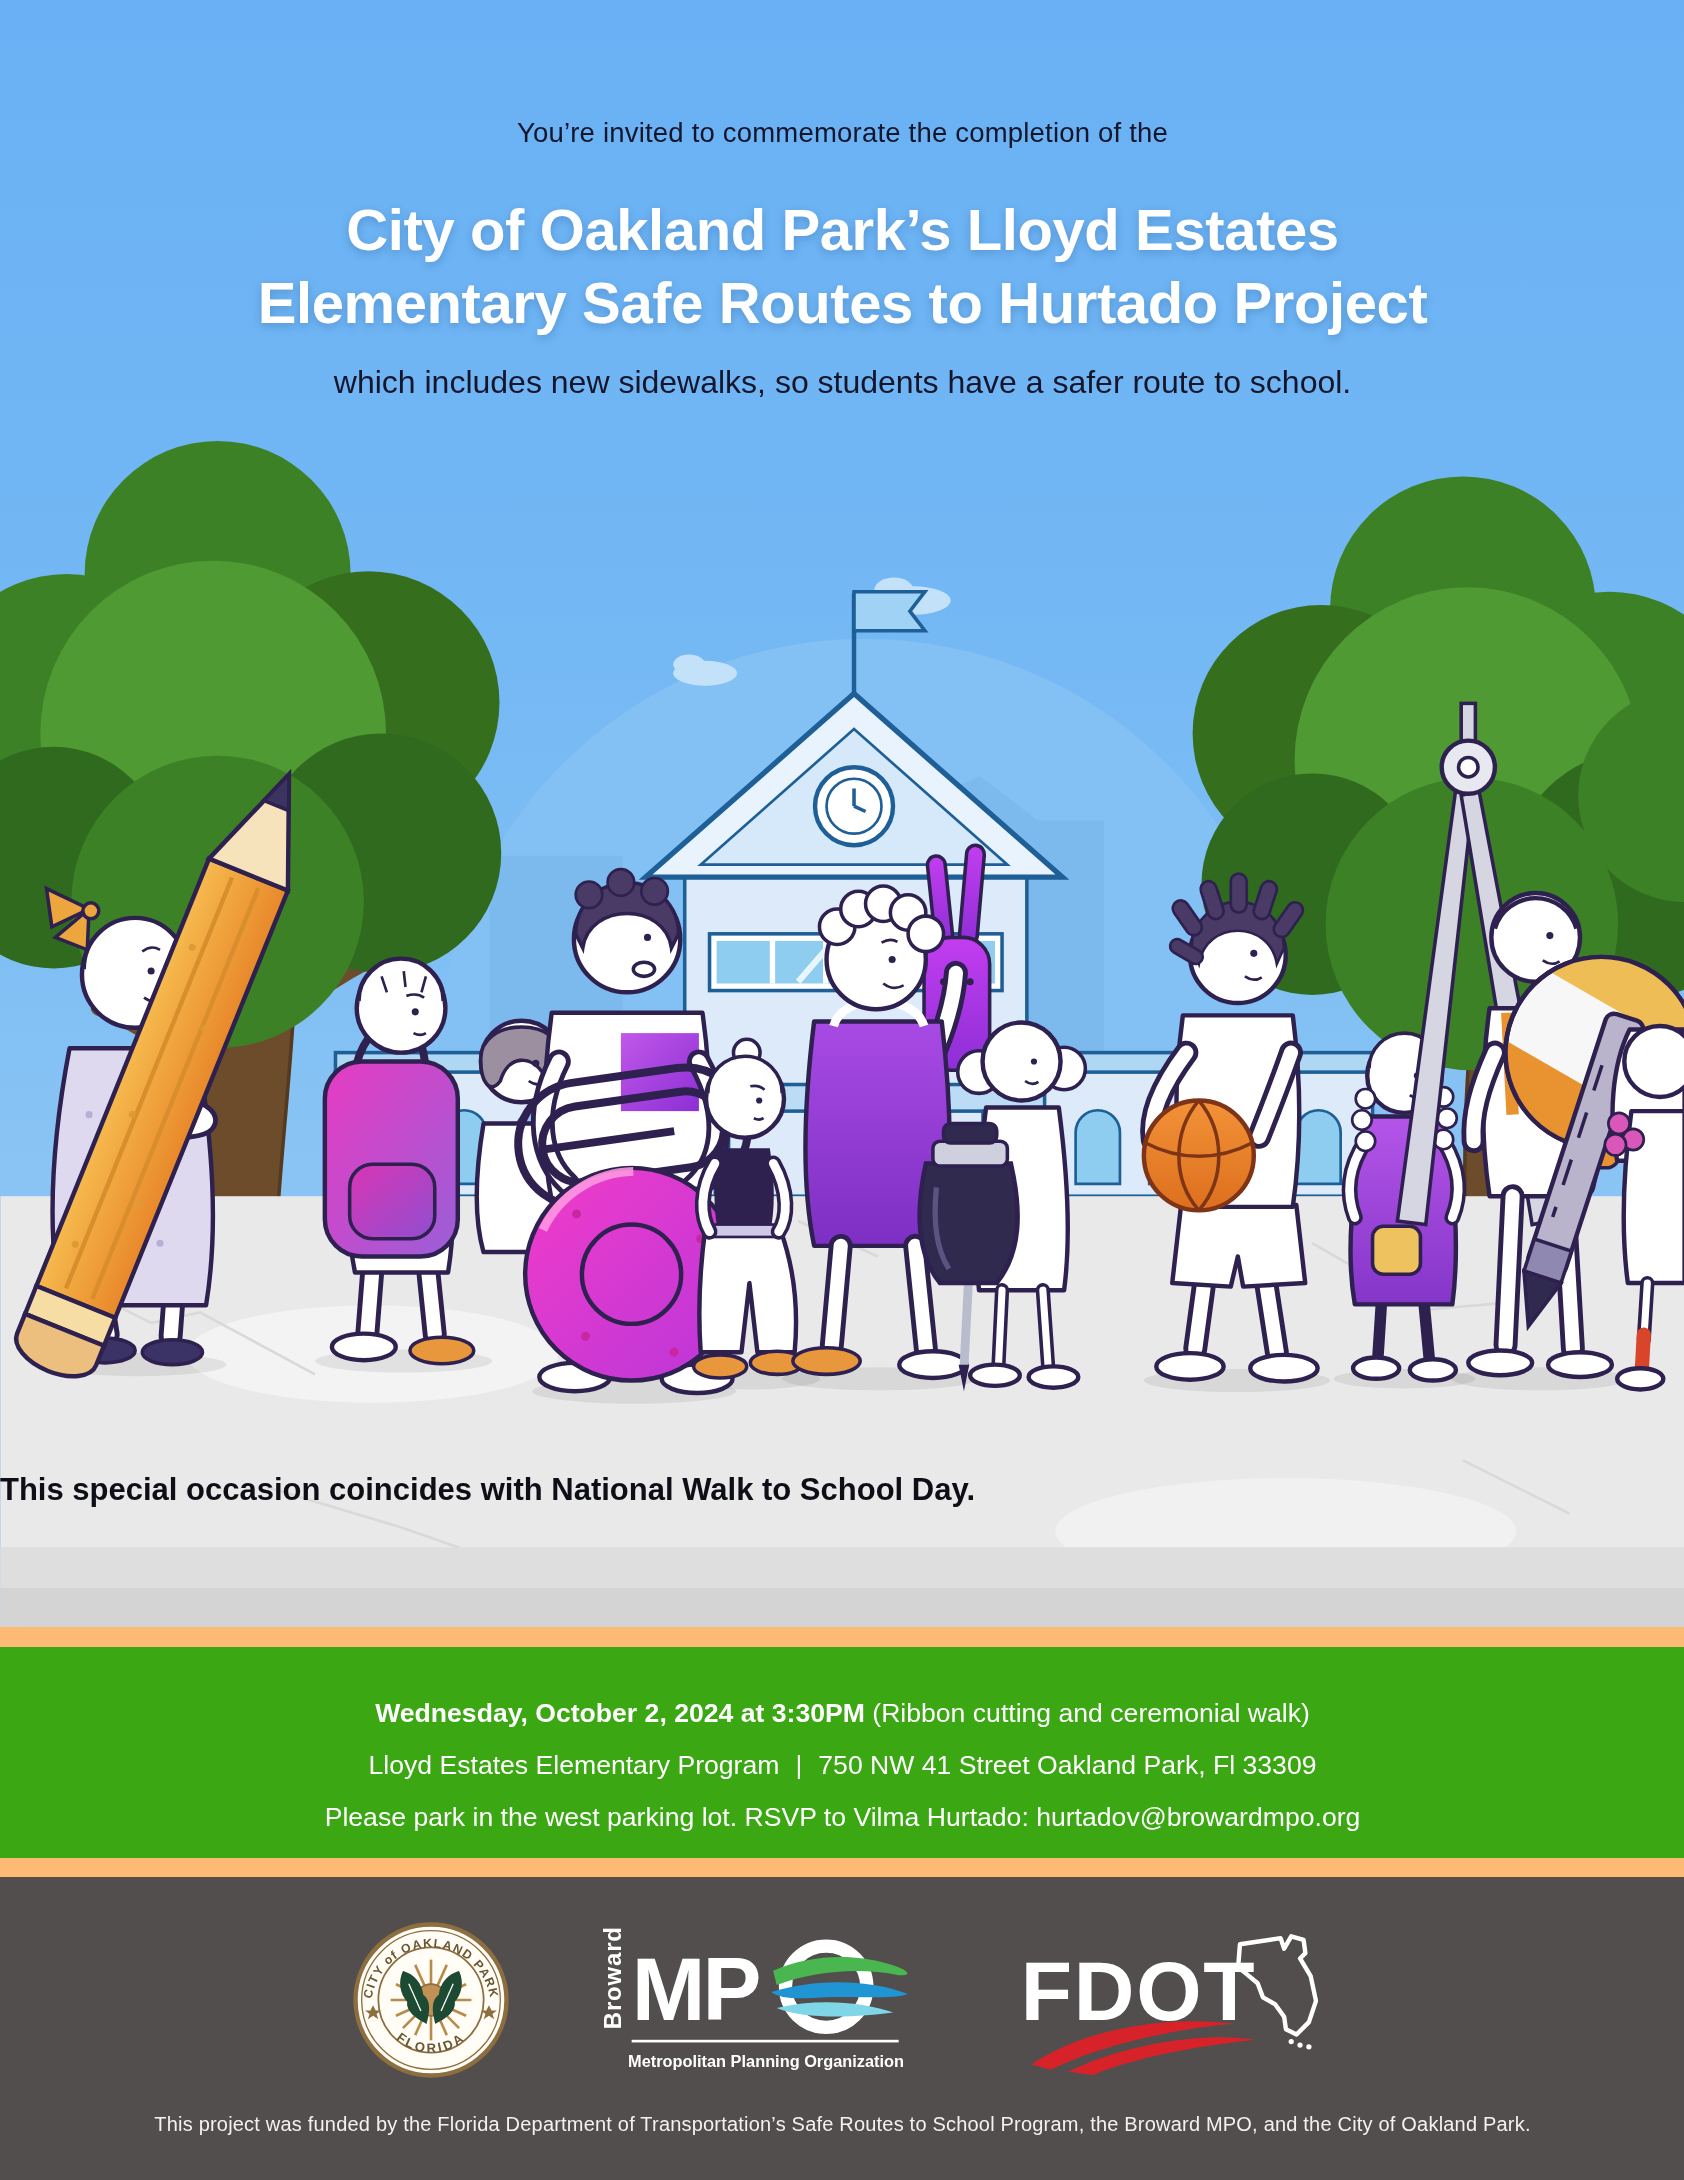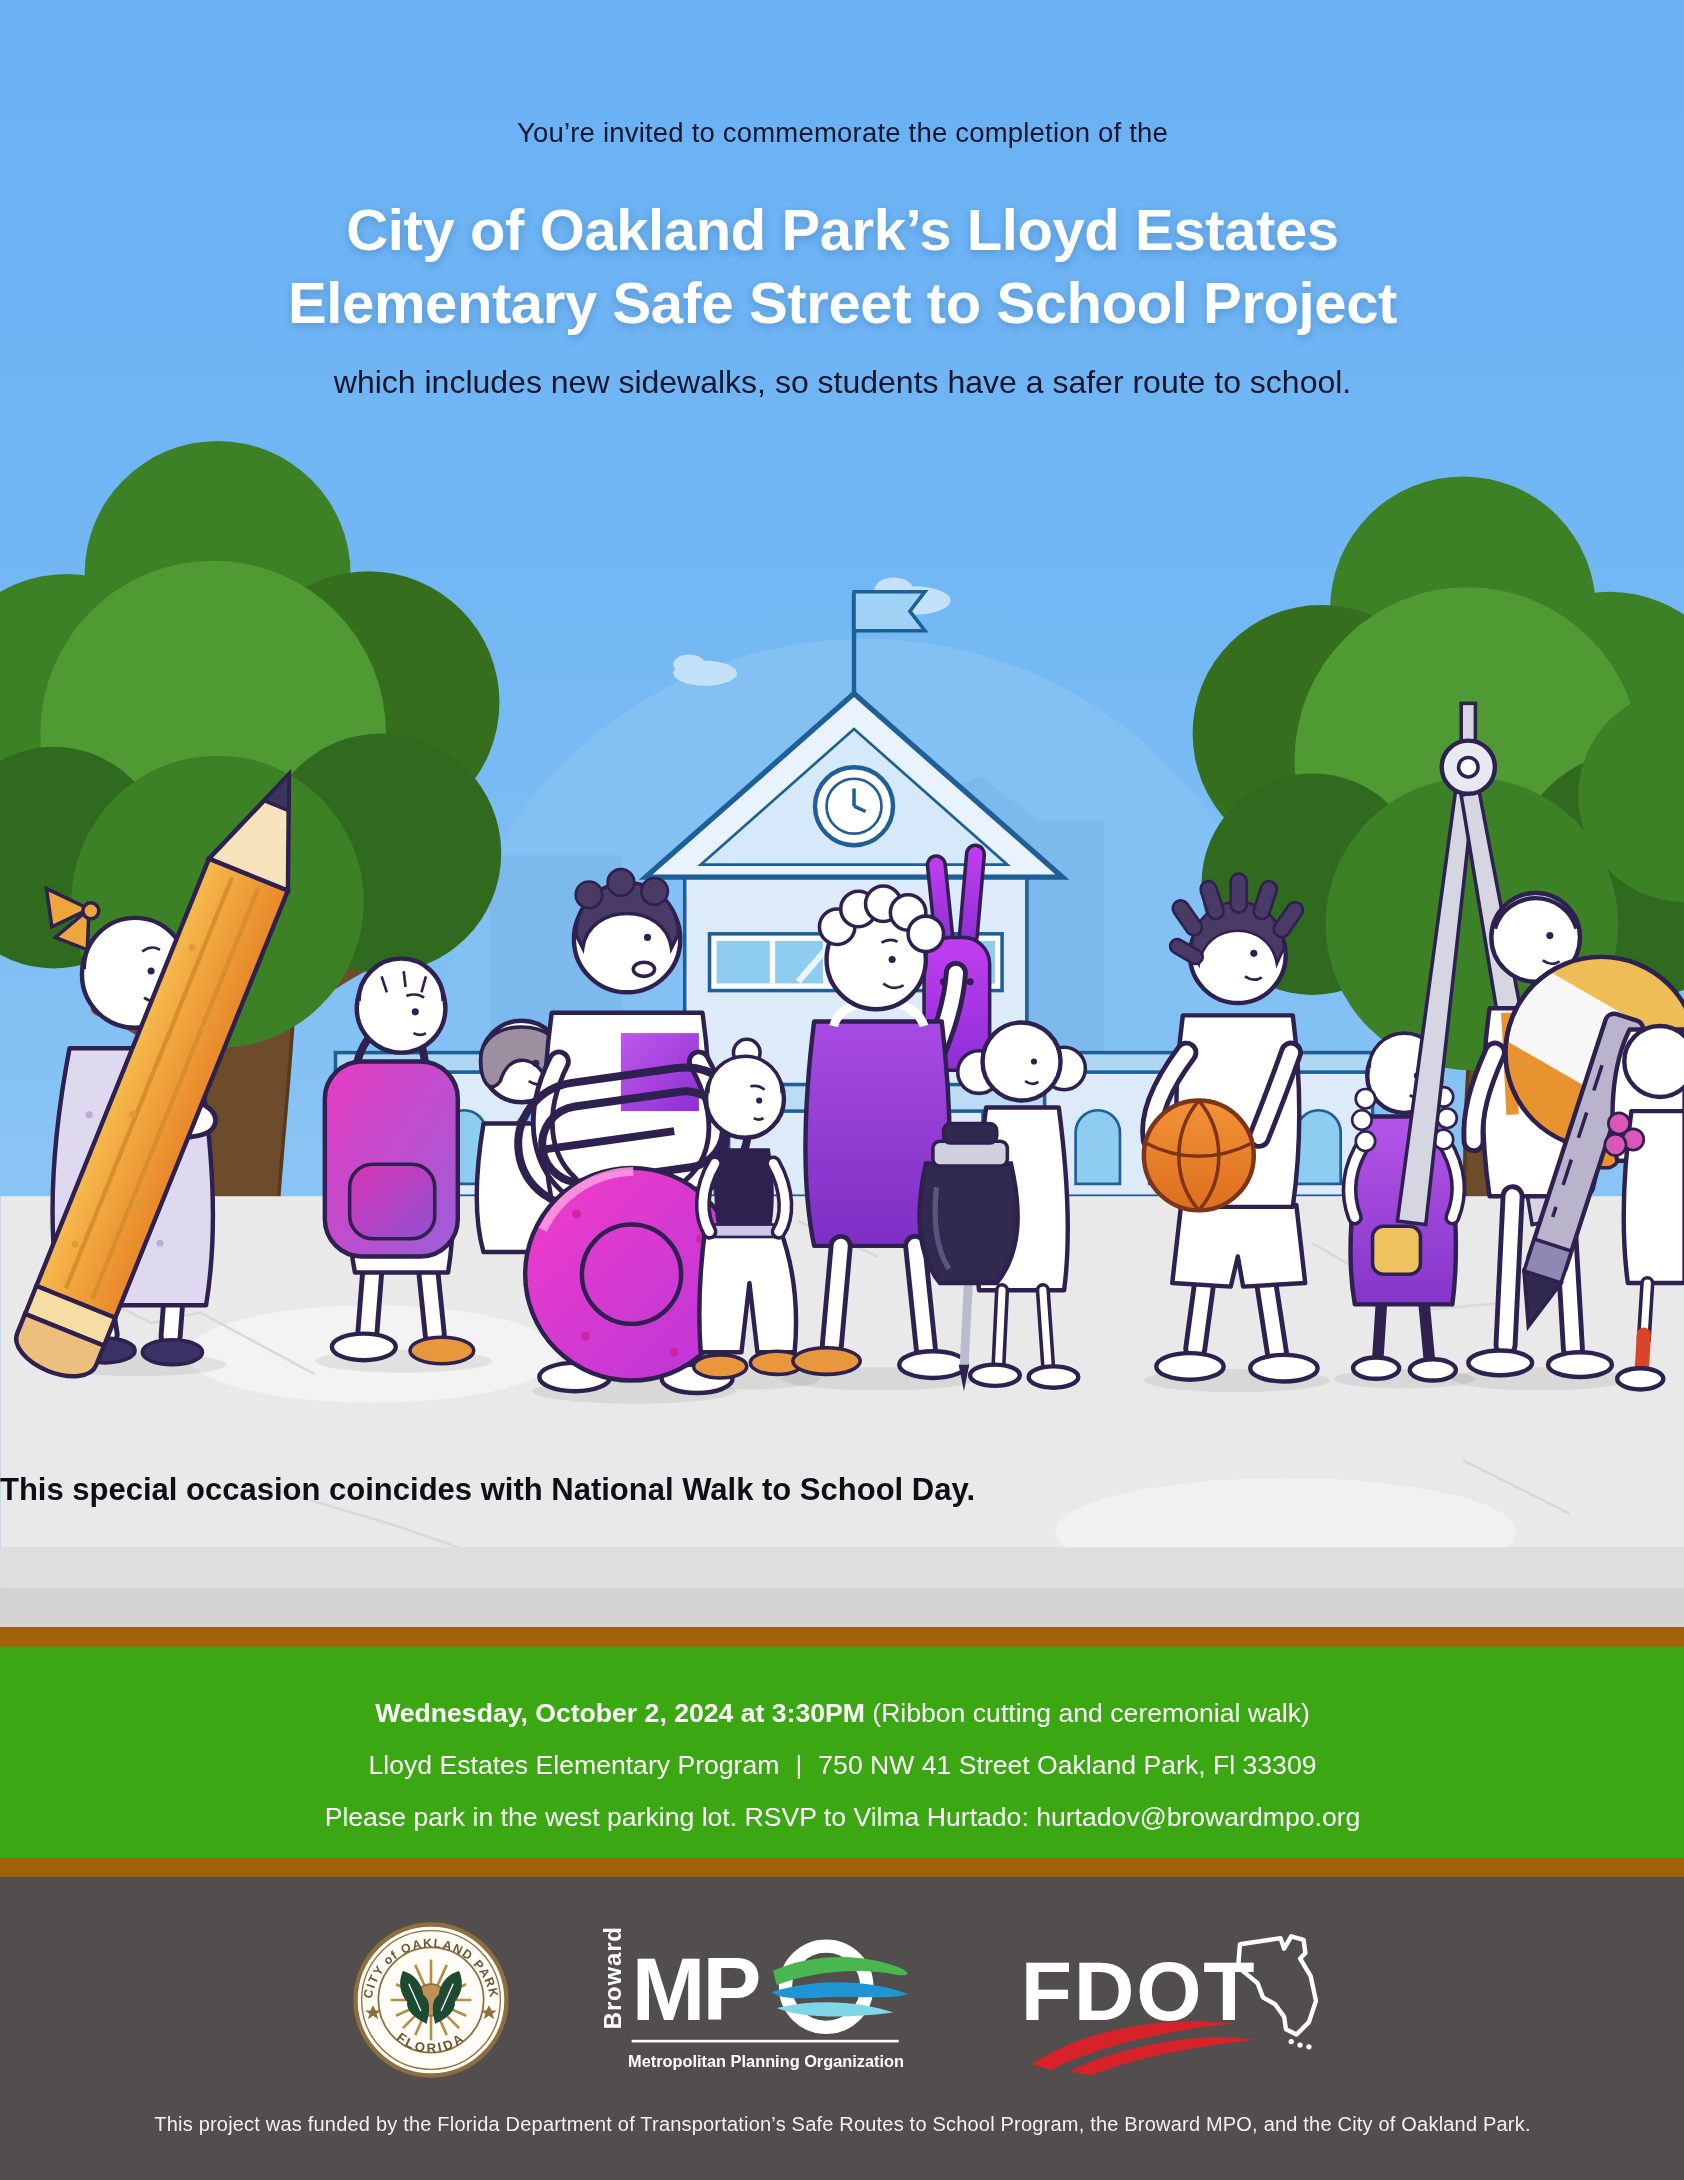--- a/index.html
+++ b/index.html
@@ -1,17 +1,17 @@
 <!DOCTYPE html>
 <html style="font-size:14px"><head>
 <meta charset="utf-8">
 <style>
   html,body{margin:0;padding:0;background:#ffffff;}
   body{font-family:"Liberation Sans", sans-serif; -webkit-font-smoothing:antialiased;}
-  .poster{position:relative;width:1685px;height:2180px;background:#a16207;overflow:hidden;}
+  .poster{position:relative;width:1685px;height:2180px;background:#fdba74;overflow:hidden;}
 
   
   .hero{position:absolute;top:0;left:0;width:1685px;height:1627px;
         background:linear-gradient(180deg,#69b1f4 0%,#74b8f4 40%,#82c0f4 62%,#8ac4f4 72%);}
   .hero-text{position:relative;z-index:3;text-align:center;color:#15152c;}
   .intro{padding-top:117px;font-size:27.5px;letter-spacing:0.2px;}
   .title{margin-top:44px;font-size:58px;line-height:1.26;font-weight:700;color:#ffffff;
          letter-spacing:-0.4px;text-shadow:0 2.7px 8.9px rgba(25,70,130,.28);}
   .subtitle{margin-top:25px;font-size:32px;color:#15152c;}
   .scene{position:absolute;left:0;bottom:0;width:1685px;height:1186px;display:block;z-index:1;}
@@ -520,21 +520,21 @@
               <circle cx="1822" cy="794" r="12"></circle>
             </g>
         </g>
       </g>
     </svg>
 
     <div class="hero-text">
       <div class="intro">You’re invited to commemorate the completion of the</div>
       <div class="title">
         <div>City of Oakland Park’s Lloyd Estates</div>
-        <div>Elementary Safe Street to School Project</div>
+        <div>Elementary Safe Routes to Hurtado Project</div>
       </div>
       <div class="subtitle">which includes new sidewalks, so students have a safer route to school.</div>
     </div>
 
     <div class="occasion">This special occasion coincides with National Walk to School Day.</div>
   </div>
 
   <div class="banner">
     <div class="bwrap">
       <div class="bline">

